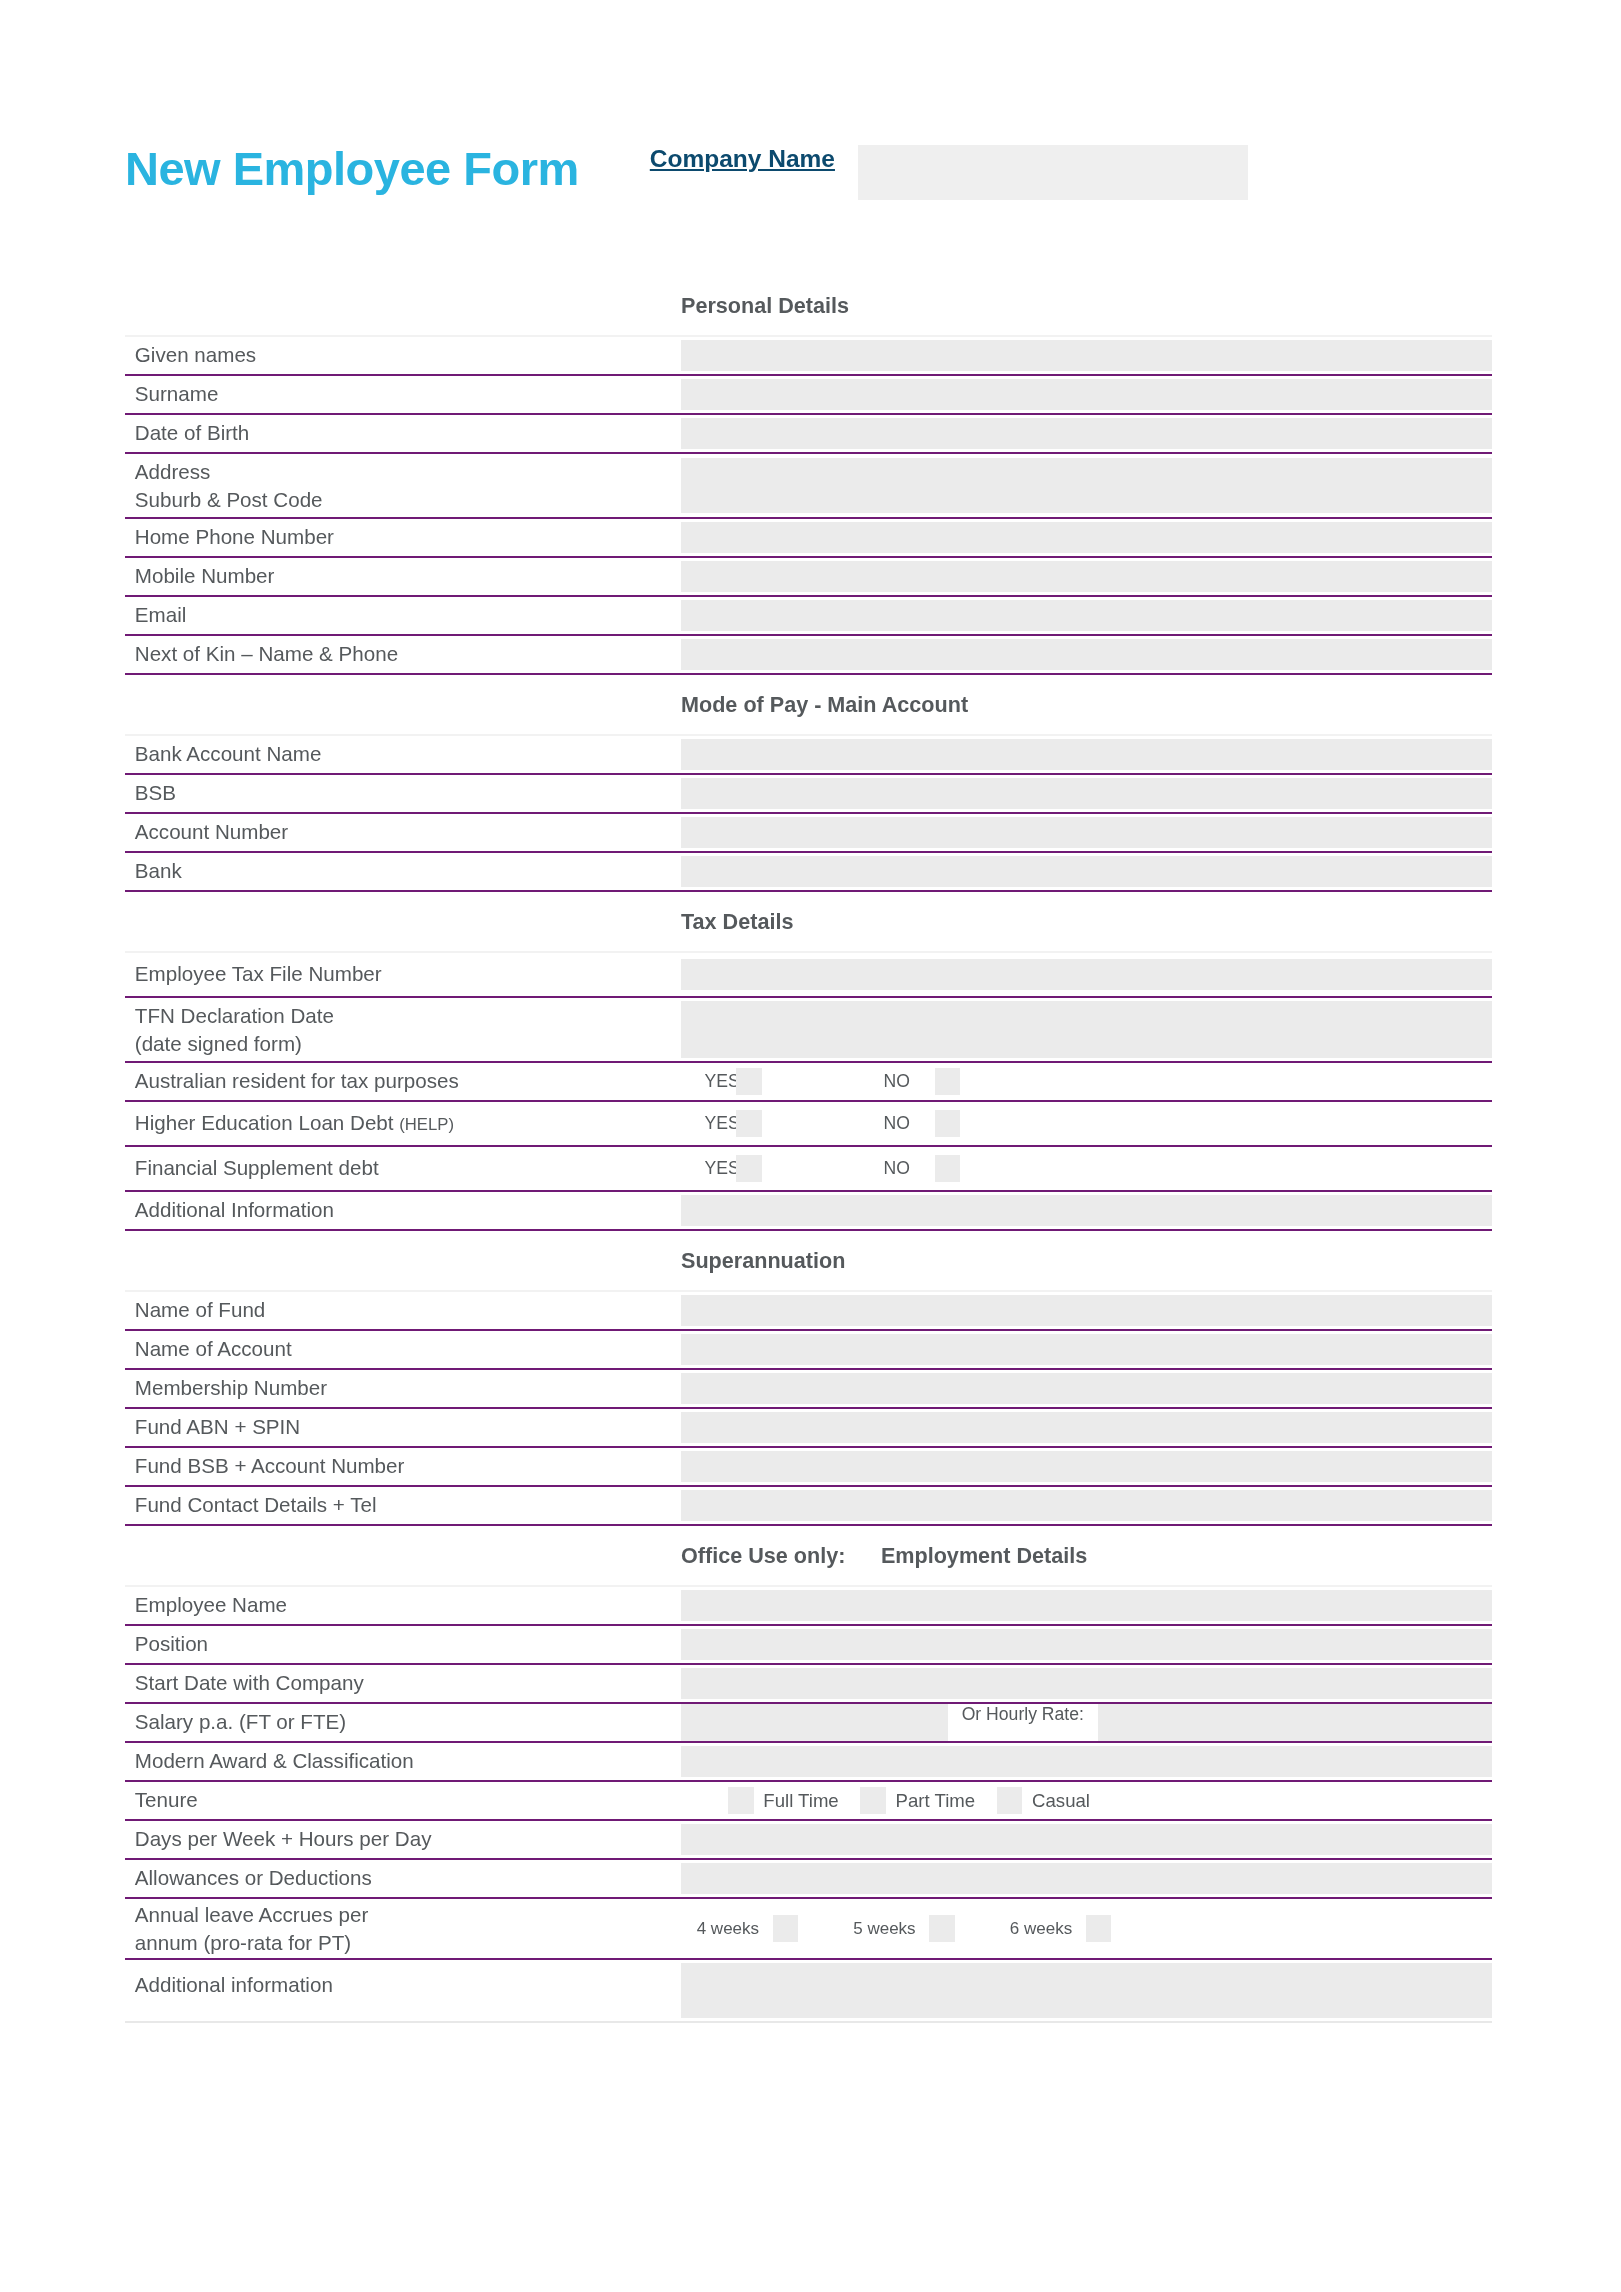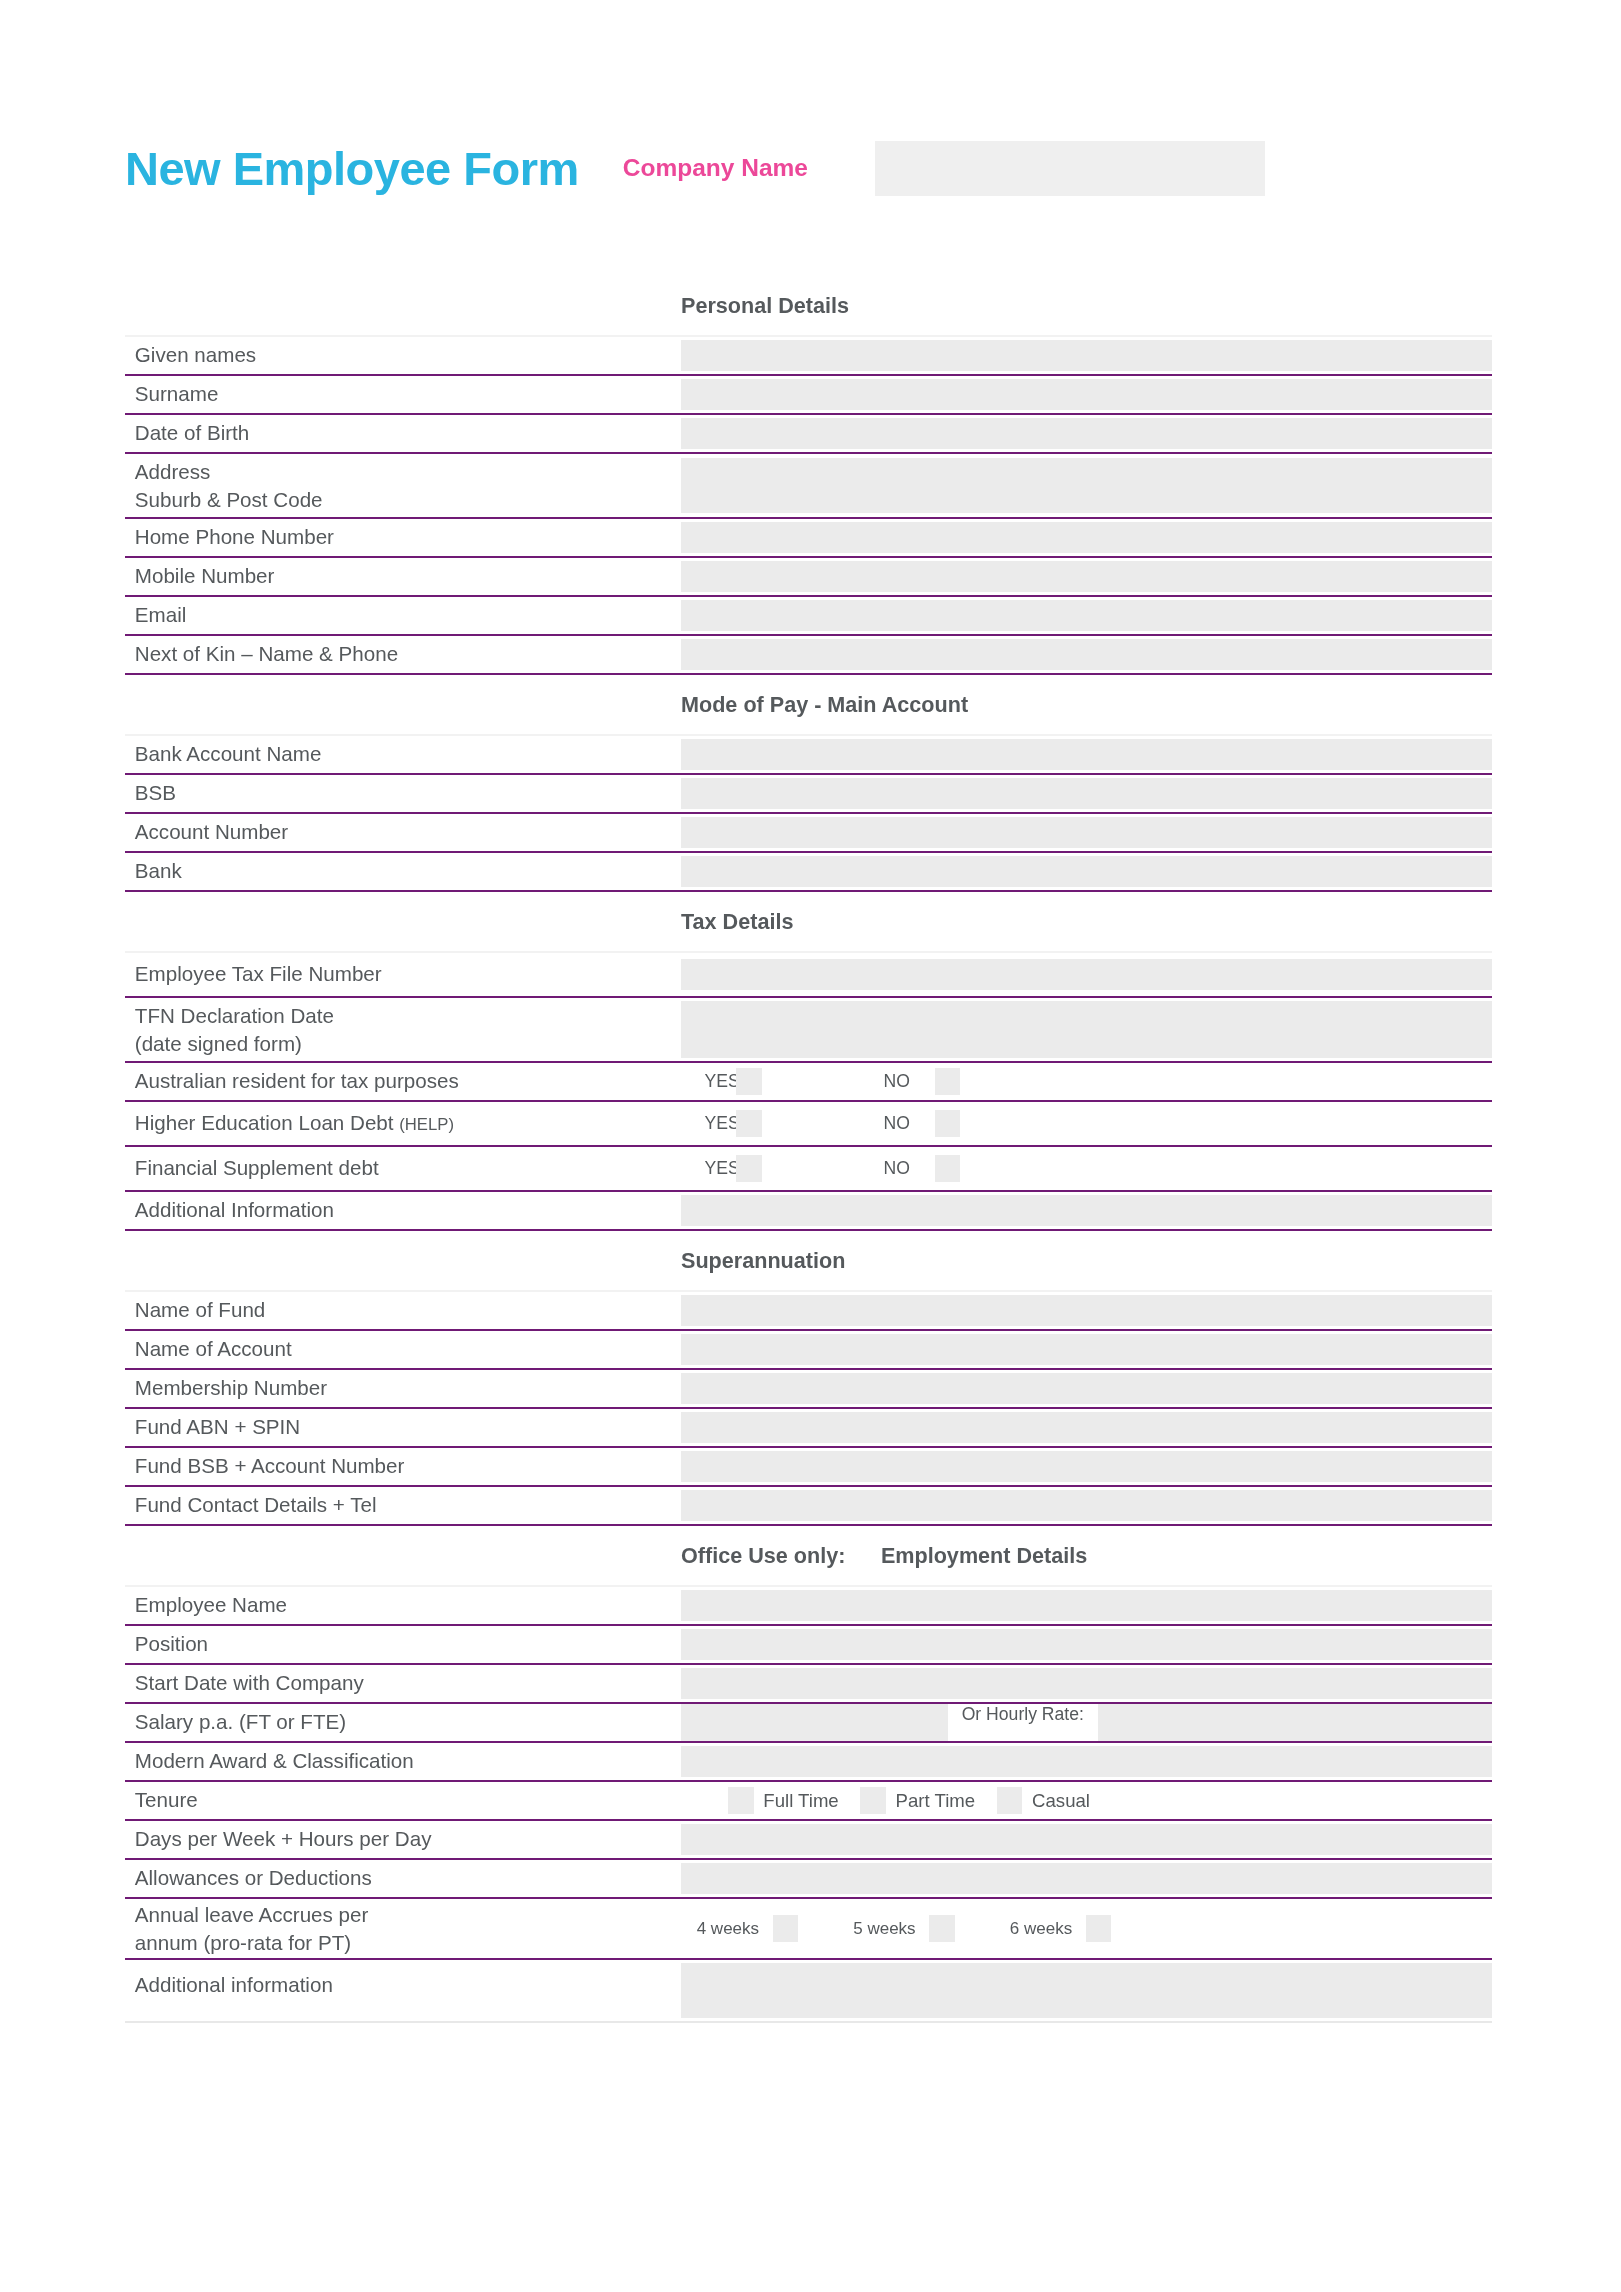--- a/index.html
+++ b/index.html
@@ -18,40 +18,40 @@
     width: 1621px;
     height: 2293px;
     background: #ffffff;
     box-sizing: border-box;
   }
 
   
   .header {
     position: absolute;
     left: 125px;
-    top: 129px;
+    top: 145px;
     width: 1366px;
     height: 78px;
     display: flex;
-    align-items: center;
-    gap: 44px;
   }
   .form-title {
     font-size: 47px;
     font-weight: bold;
     color: #2ab4e0;
     letter-spacing: -0.5px;
     white-space: nowrap;
     line-height: 1;
   }
   .company-label {
     font-size: 24.5px;
     font-weight: bold;
-    color: #ec4899;
+    color: #0c4a6e;
+    margin-left: 71px;
     white-space: nowrap;
+    text-decoration: underline;
   }
   .company-input {
     margin-left: 23.5px;
     width: 390px;
     height: 55px;
     background: #efefef;
   }
 
   
   .form-table {

